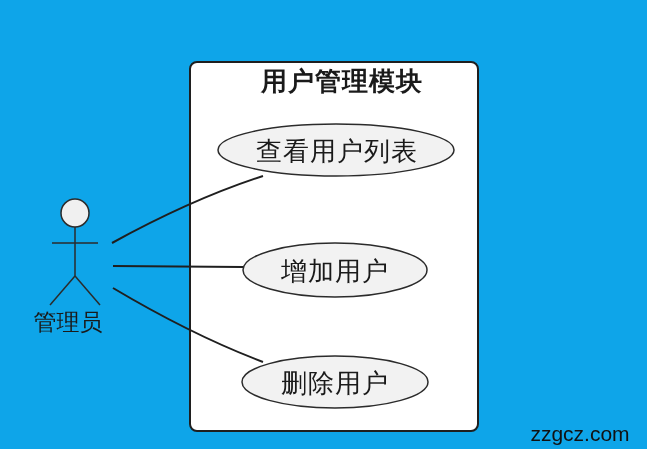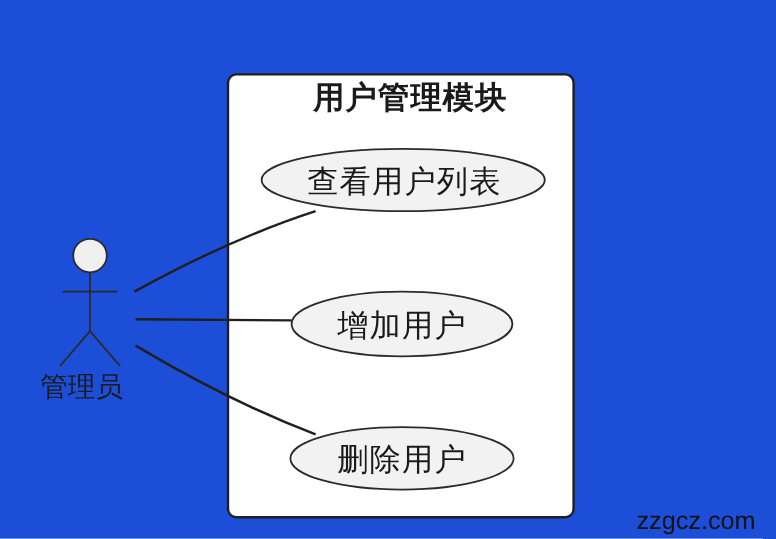--- a/index.html
+++ b/index.html
@@ -4,21 +4,21 @@
 <style>
   html, body {
     margin: 0;
     padding: 0;
     background: #ffffff;
   }
   .canvas {
     position: relative;
     width: 647px;
     height: 449px;
-    background: #1d4ed8;
+    background: #0ea5e9;
     overflow: hidden;
     font-family: "Liberation Sans", sans-serif;
   }
   svg text {
     font-family: "Liberation Sans", sans-serif;
     fill: #1a1a1a;
   }
   .system-title-text {
     font-size: 26px;
     font-weight: bold;

